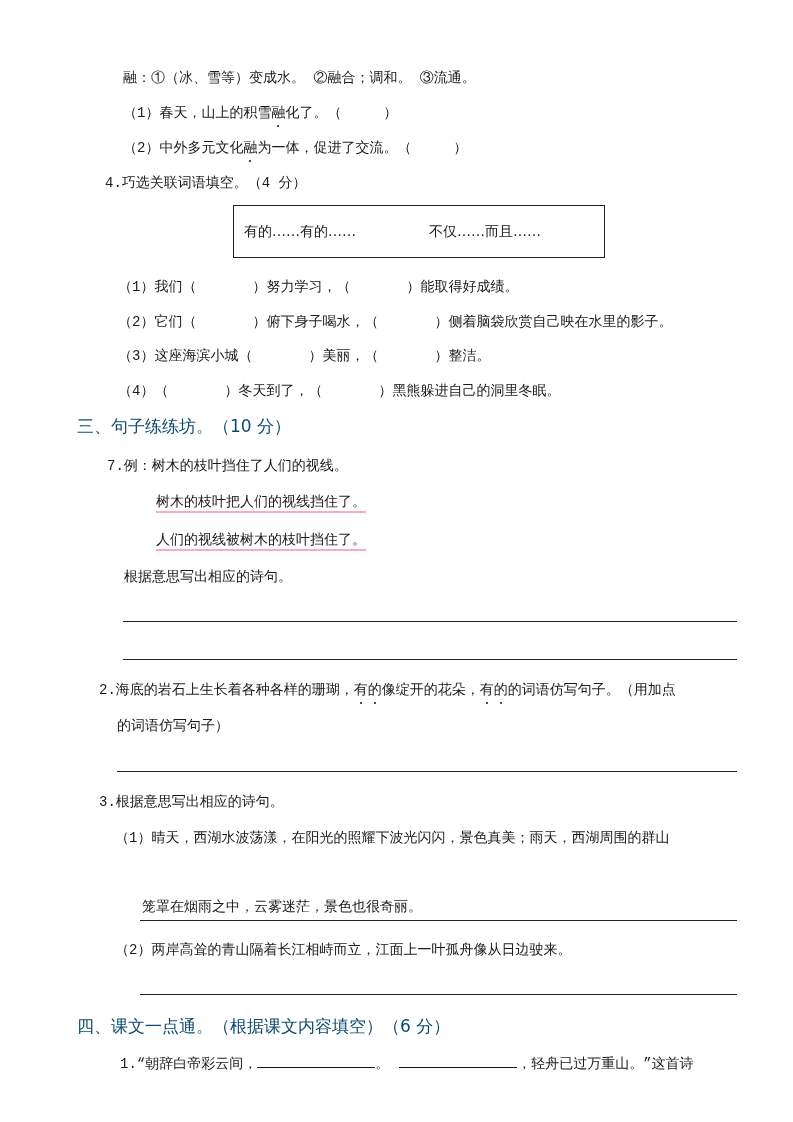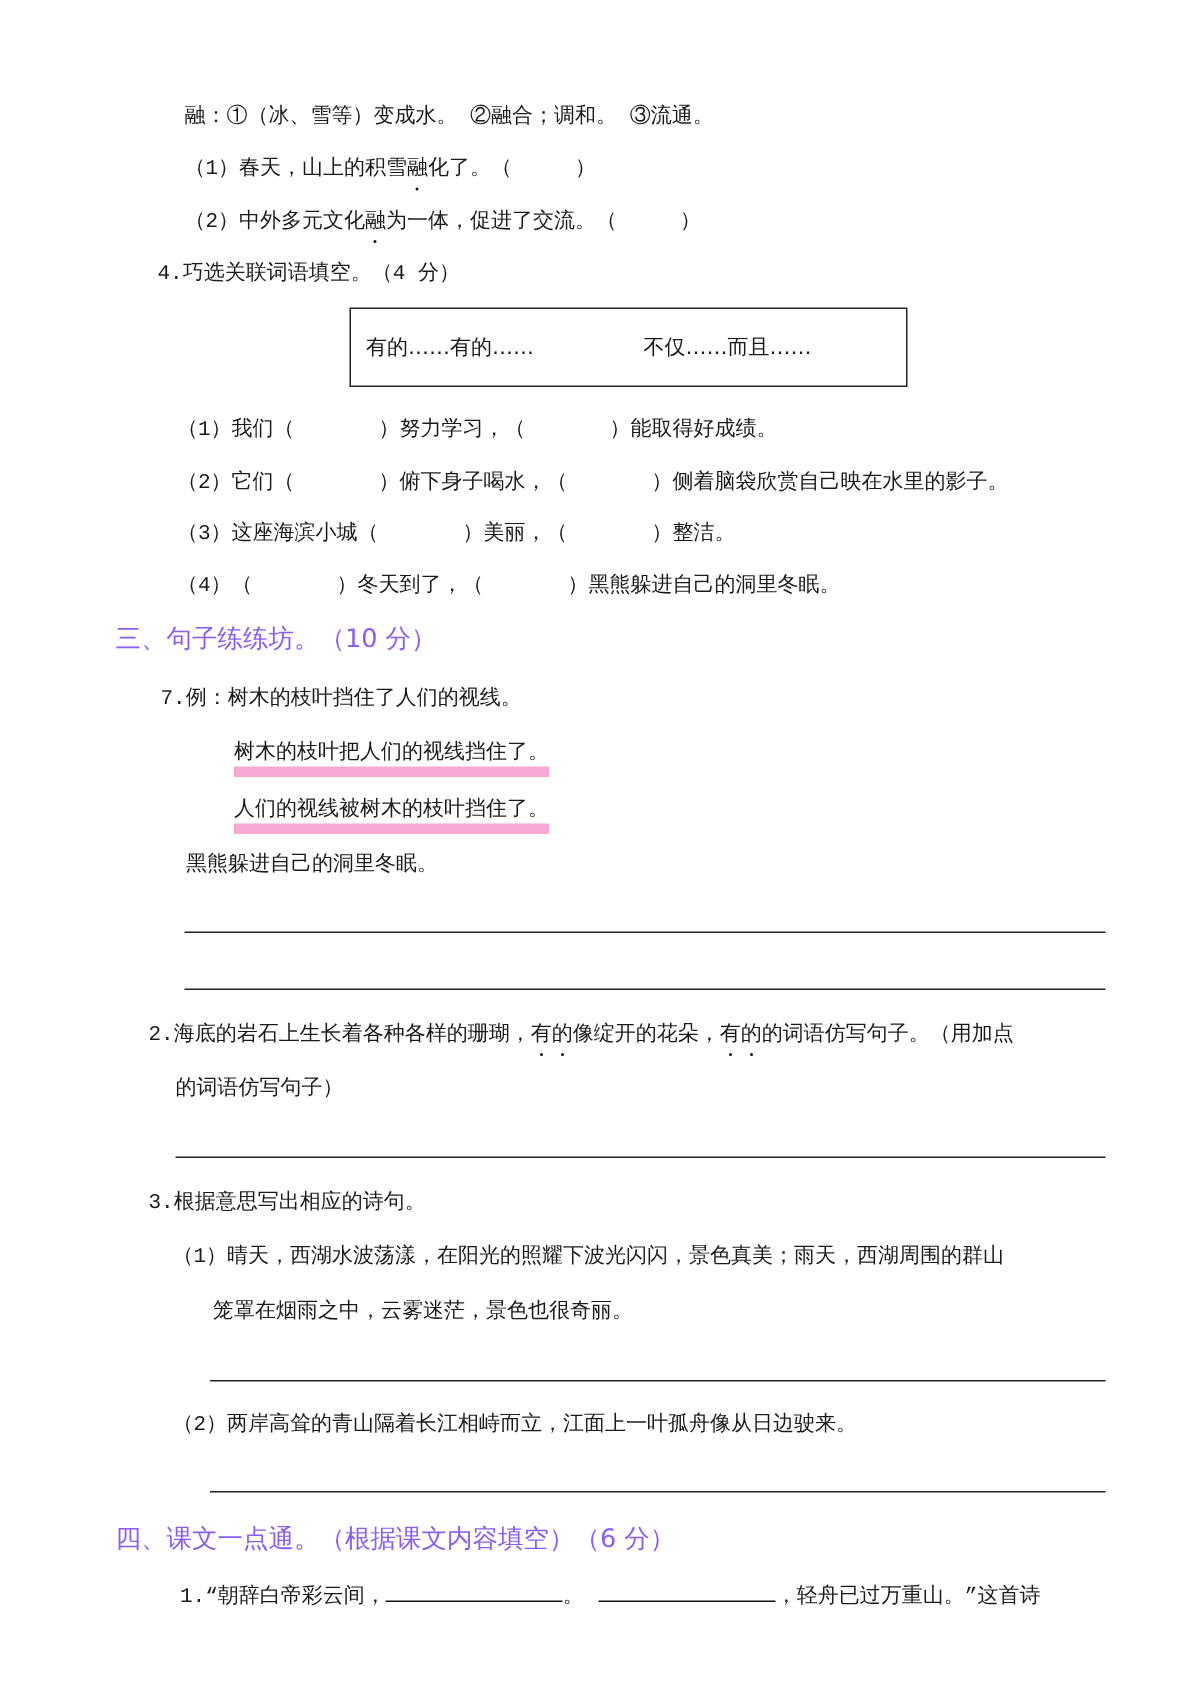--- a/index.html
+++ b/index.html
@@ -3,27 +3,27 @@
 <meta charset="utf-8">
 <style>
   html, body { margin: 0; padding: 0; background: #ffffff; }
   body {
     width: 793px; height: 1122px; position: relative; overflow: hidden;
     font-family: "DejaVu Serif", "Liberation Serif", serif;
     color: #1a1a1a;
   }
   .abs { position: absolute; white-space: nowrap; font-family: Liberation Mono, monospace; }
   .txt { font-size: 14px; line-height: 18px; }
-  .heading { font-family: "DejaVu Sans", "Liberation Sans", sans-serif; font-size: 17px; line-height: 22px; color: #8b5cf6; }
+  .heading { font-family: "DejaVu Sans", "Liberation Sans", sans-serif; font-size: 17px; line-height: 22px; color: #0c4a6e; }
   .dot { position: relative; display: inline-block; }
   .dot::after {
     content: ""; position: absolute; left: 50%; bottom: -5px;
     width: 2px; height: 2px; margin-left: -1px; background: #111; border-radius: 50%;
   }
-  .underlined { border-bottom: 7px solid #f9a8d4; padding-bottom: 1px; }
+  .underlined { border-bottom: 2px solid #f9a8d4; padding-bottom: 1px; }
   .line { position: absolute; height: 0; border-top: 1px solid #222; }
   .box {
     position: absolute; left: 233px; top: 205px; width: 372px; height: 53px;
     border: 1px solid #222; box-sizing: border-box;
     font-family: "DejaVu Sans", "Liberation Sans", sans-serif; font-size: 14px;
   }
   .box span { position: absolute; top: 17px; white-space: nowrap; }
   .blank { display: inline-block; border-bottom: 1px solid #111; vertical-align: baseline; height: 14px; }
 </style>
 </head>
@@ -49,34 +49,34 @@
 <div class="abs txt" style="left:118px; top:278px;">（1）我们（　　　　）努力学习，（　　　　）能取得好成绩。</div>
 <div class="abs txt" style="left:118px; top:313px;">（2）它们（　　　　）俯下身子喝水，（　　　　）侧着脑袋欣赏自己映在水里的影子。</div>
 <div class="abs txt" style="left:118px; top:347px;">（3）这座海滨小城（　　　　）美丽，（　　　　）整洁。</div>
 <div class="abs txt" style="left:118px; top:382px;">（4）（　　　　）冬天到了，（　　　　）黑熊躲进自己的洞里冬眠。</div>
 
 <div class="abs heading" style="left:77px; top:415px;">三、句子练练坊。（10 分）</div>
 
 <div class="abs txt" style="left:107px; top:457px;">7.例：树木的枝叶挡住了人们的视线。</div>
 <div class="abs txt" style="left:156px; top:493px;"><span class="underlined">树木的枝叶把人们的视线挡住了。</span></div>
 <div class="abs txt" style="left:156px; top:531px;"><span class="underlined">人们的视线被树木的枝叶挡住了。</span></div>
-<div class="abs txt" style="left:124px; top:568px;">黑熊躲进自己的洞里冬眠。</div>
+<div class="abs txt" style="left:124px; top:568px;">根据意思写出相应的诗句。</div>
 
 <div class="line" style="left:123px; top:621px; width:614px;"></div>
 <div class="line" style="left:123px; top:659px; width:614px;"></div>
 
 <div class="abs txt" style="left:99px; top:681px;">
   <span>2.海底的岩石上生长着各种各样的珊瑚，</span><span class="dot-word"><span class=""><span class="dot">有</span><span class="dot">的</span></span></span><span>像绽开的花朵，</span><span class="dot-word"><span class=""><span class="dot">有</span><span class="dot">的</span></span></span><span>的词语仿写句子。（用加点</span>
 </div>
 <div class="abs txt" style="left:117px; top:717px;">的词语仿写句子）</div>
 <div class="line" style="left:117px; top:771px; width:620px;"></div>
 
 <div class="abs txt" style="left:99px; top:793px;">3.根据意思写出相应的诗句。</div>
 <div class="abs txt" style="left:115px; top:829px;">（1）晴天，西湖水波荡漾，在阳光的照耀下波光闪闪，景色真美；雨天，西湖周围的群山</div>
-<div class="abs txt" style="left:142px; top:866px;">笼罩在烟雨之中，云雾迷茫，景色也很奇丽。</div>
+<div class="abs txt" style="left:142px; top:898px;">笼罩在烟雨之中，云雾迷茫，景色也很奇丽。</div>
 <div class="line" style="left:140px; top:920px; width:597px;"></div>
 <div class="abs txt" style="left:115px; top:941px;text-align:right;">（2）两岸高耸的青山隔着长江相峙而立，江面上一叶孤舟像从日边驶来。</div>
 <div class="line" style="left:140px; top:994px; width:597px;"></div>
 
 <div class="abs heading" style="left:77px; top:1015px;">四、课文一点通。（根据课文内容填空）（6 分）</div>
 <div class="abs txt" style="left:107px; top:1053px;margin-left:13px;">
   <span>1.“朝辞白帝彩云间，</span><span class="blank" style="width:118px;"></span><span>。</span><span class="blank" style="width:118px; margin-left:10px;"></span><span>，轻舟已过万重山。”这首诗</span>
 </div>
 
 </body></html>

